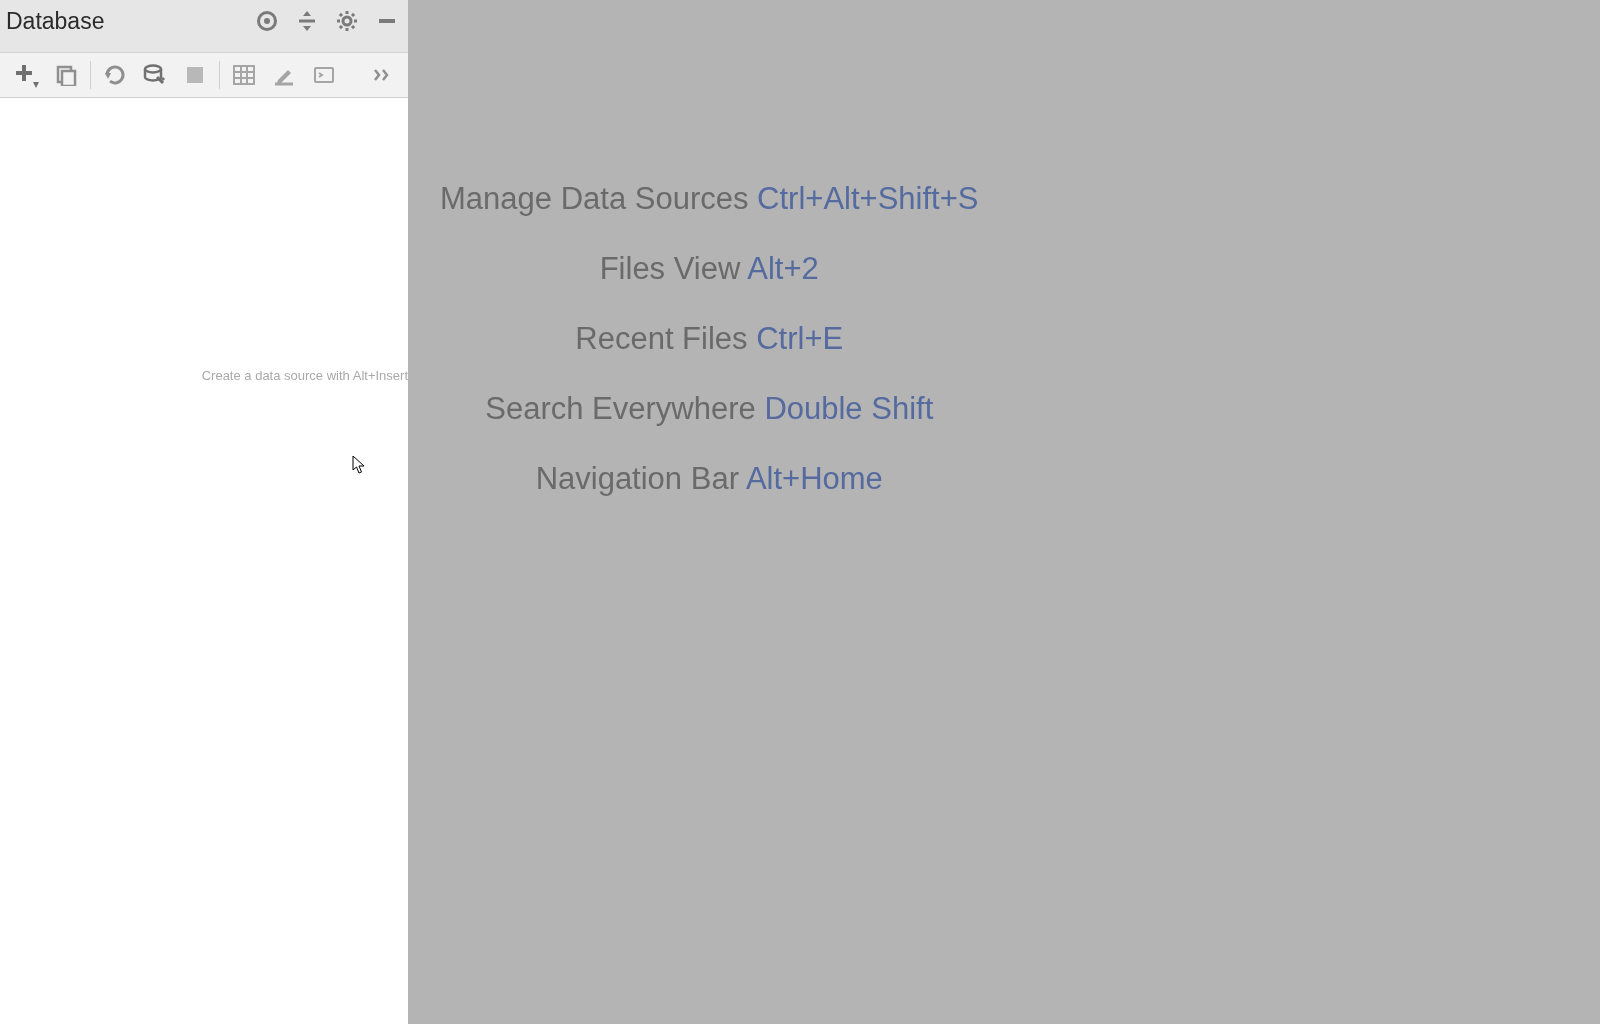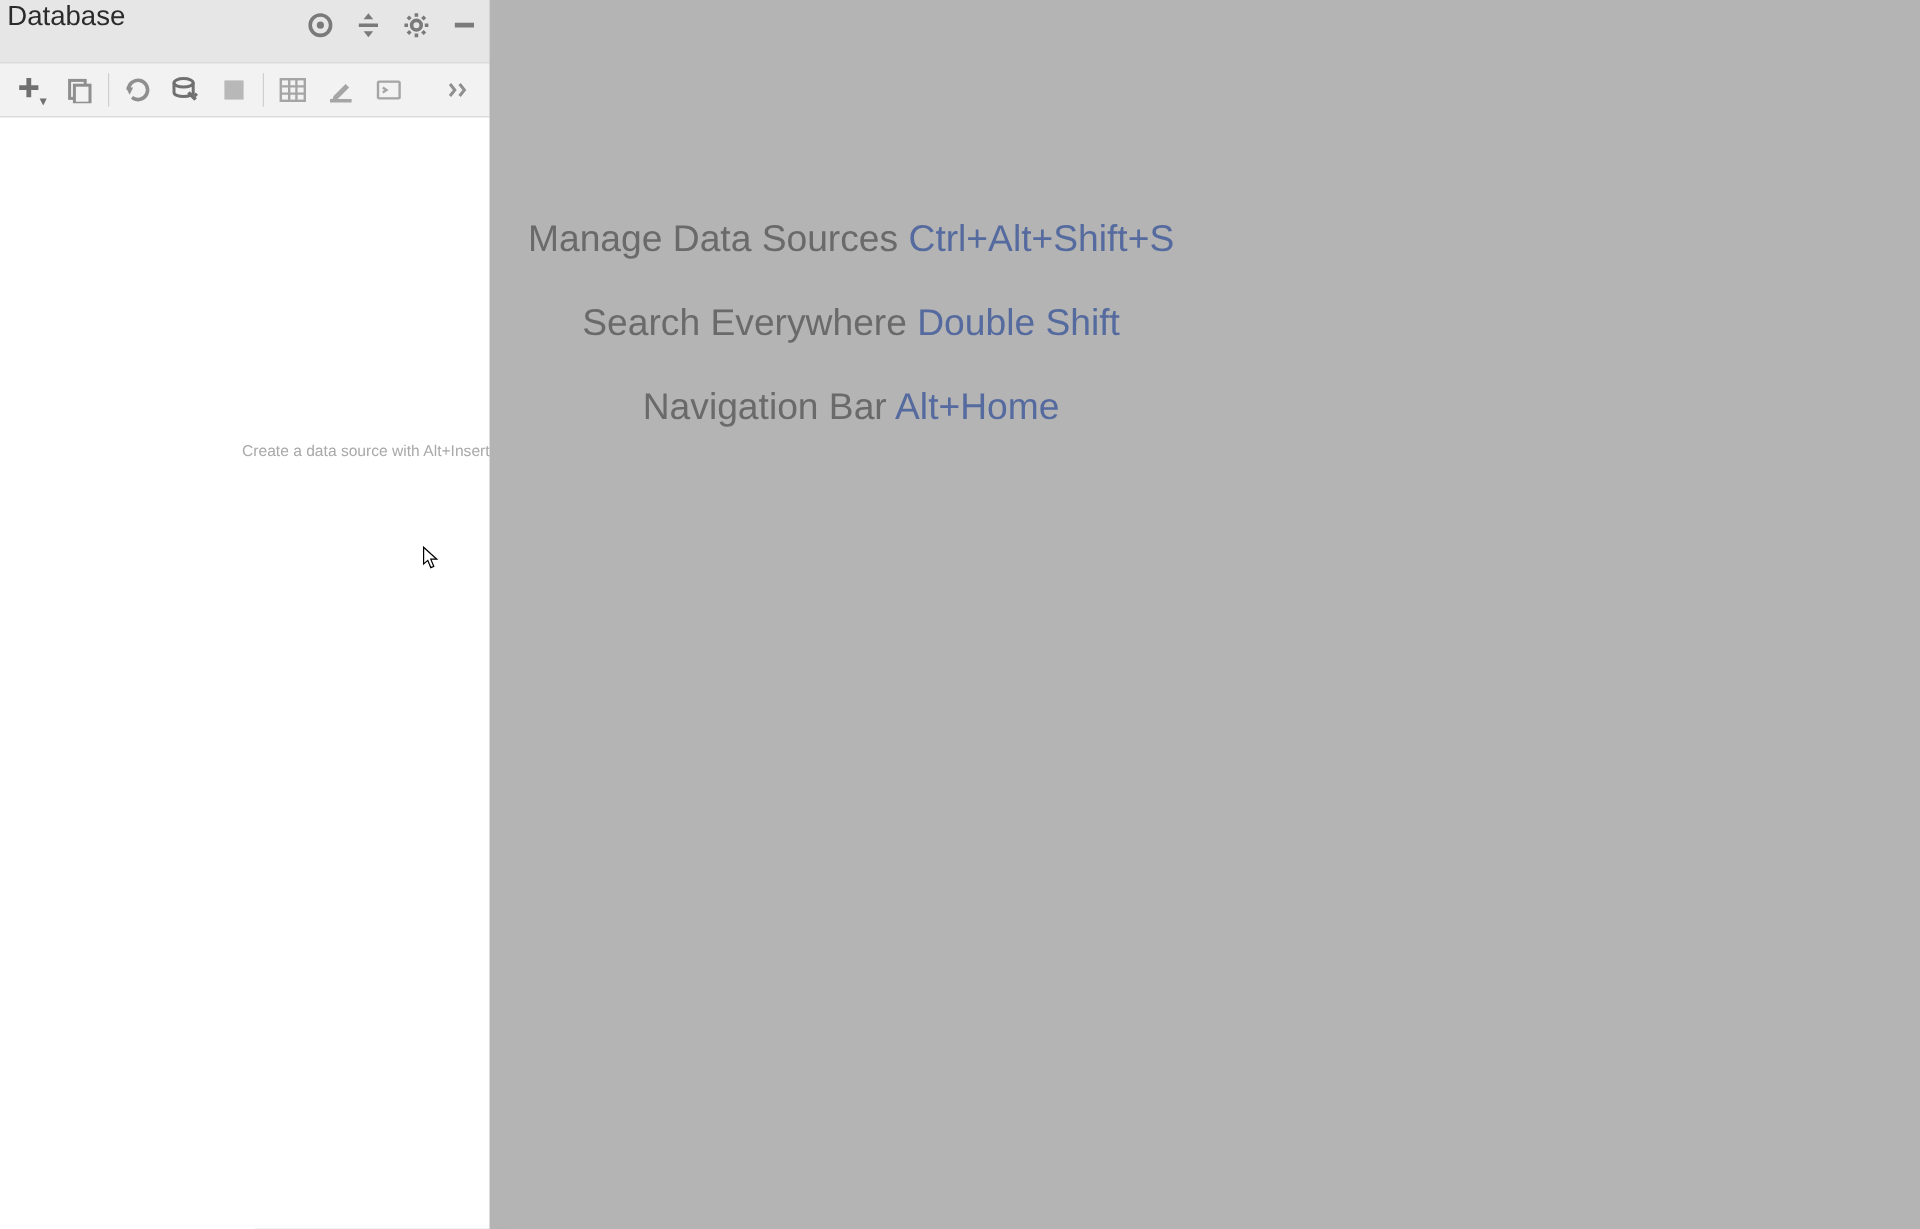--- a/index.html
+++ b/index.html
@@ -24,20 +24,21 @@
     display: flex;
     flex-direction: column;
     background: #ffffff;
     box-sizing: border-box;
   }
   .panel-header {
     height: 42px;
     background: #e6e6e6;
     border-bottom: 1px solid #d5d5d5;
     display: flex;
+    align-items: center;
     padding: 0 4px 10px 4px;
   }
   .panel-title {
     font-size: 23px;
     color: #2b2b2b;
     margin-left: 2px;
     flex: 1 1 auto;
   }
   .hdr-icons {
     display: flex;
@@ -232,20 +233,28 @@
     </div>
   </div>
 
   <div class="main">
     <div class="tips">
       <div class="tip">
         <span>Manage Data Sources</span>
         <span class="sc">Ctrl+Alt+Shift+S</span>
       </div>
       <div class="tip">
+        <span>Files View</span>
+        <span class="sc">Alt+2</span>
+      </div>
+      <div class="tip">
+        <span>Recent Files</span>
+        <span class="sc">Ctrl+E</span>
+      </div>
+      <div class="tip">
         <span>Search Everywhere</span>
         <span class="sc">Double Shift</span>
       </div>
       <div class="tip">
         <span>Navigation Bar</span>
         <span class="sc">Alt+Home</span>
       </div>
     </div>
   </div>
 

